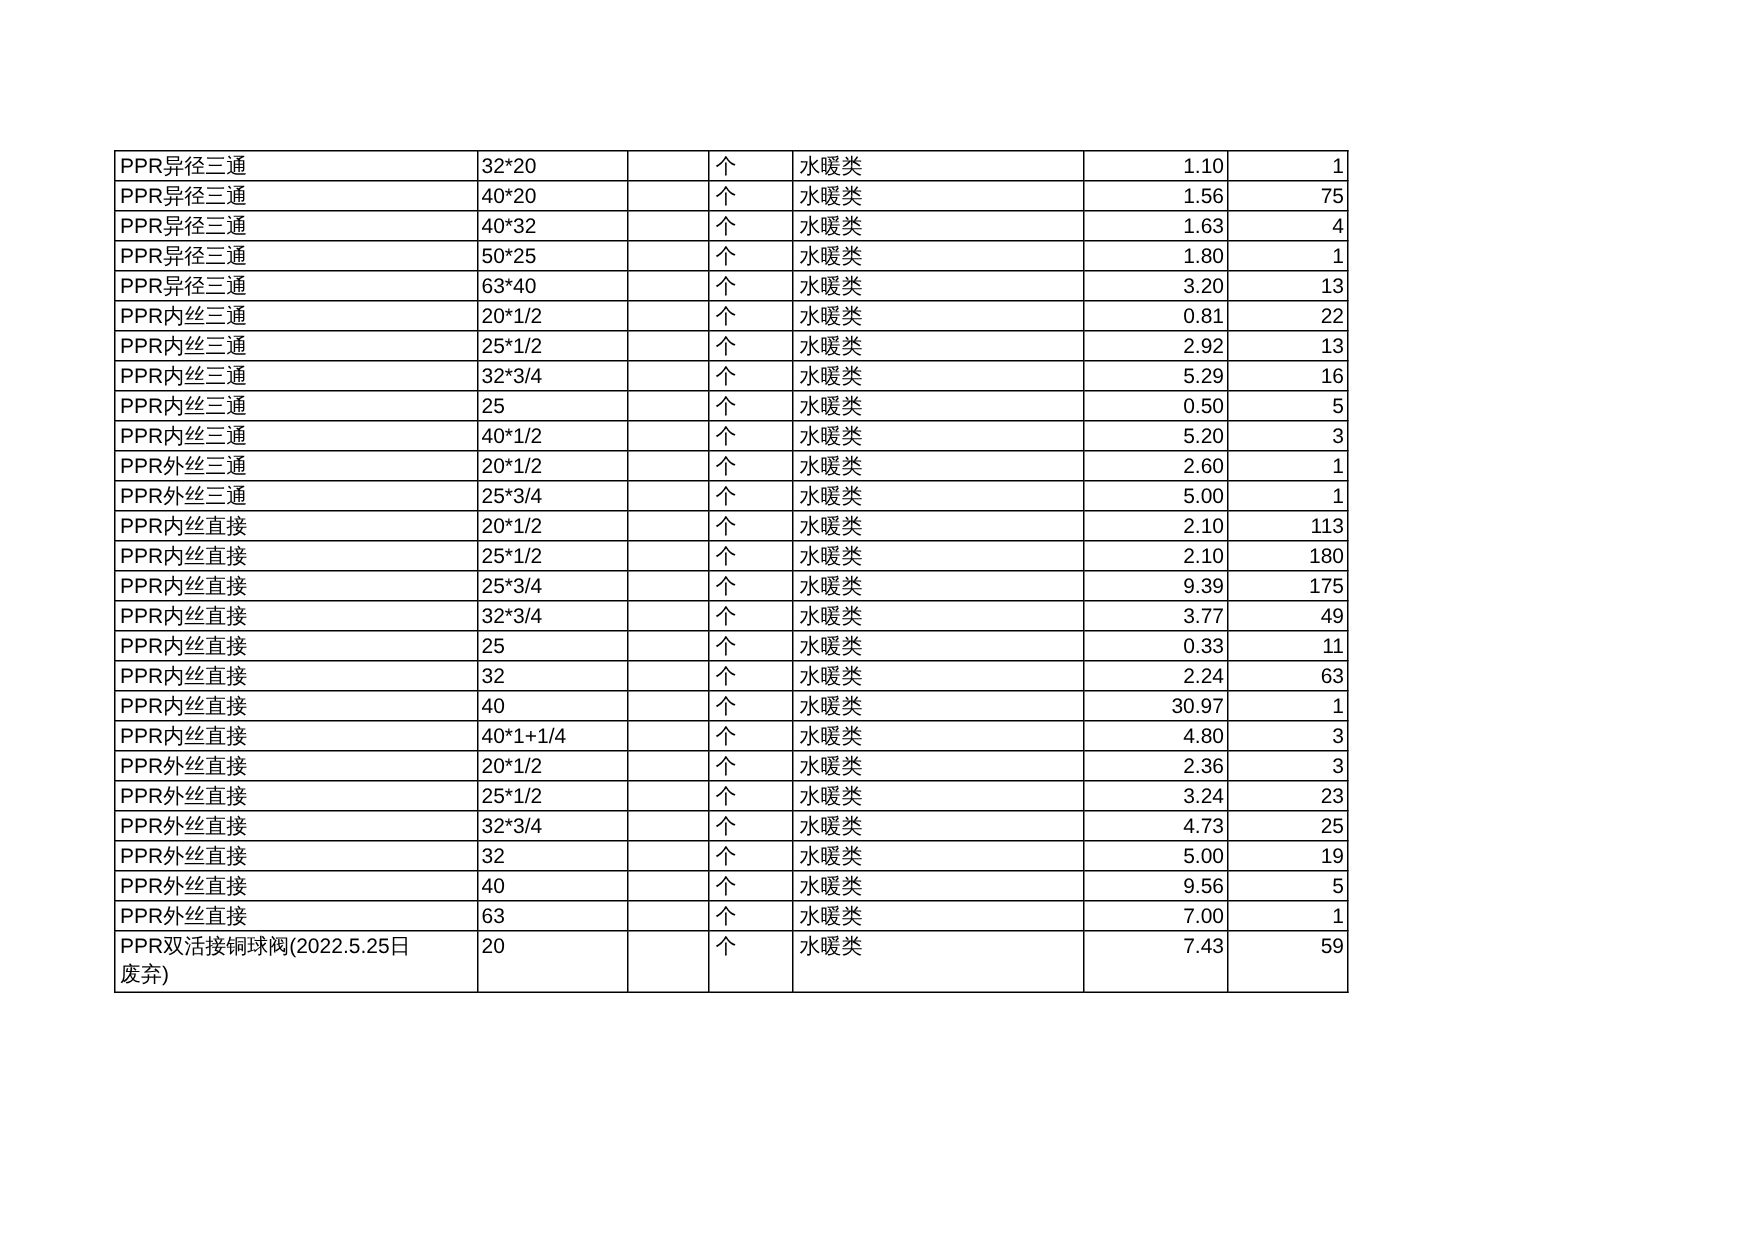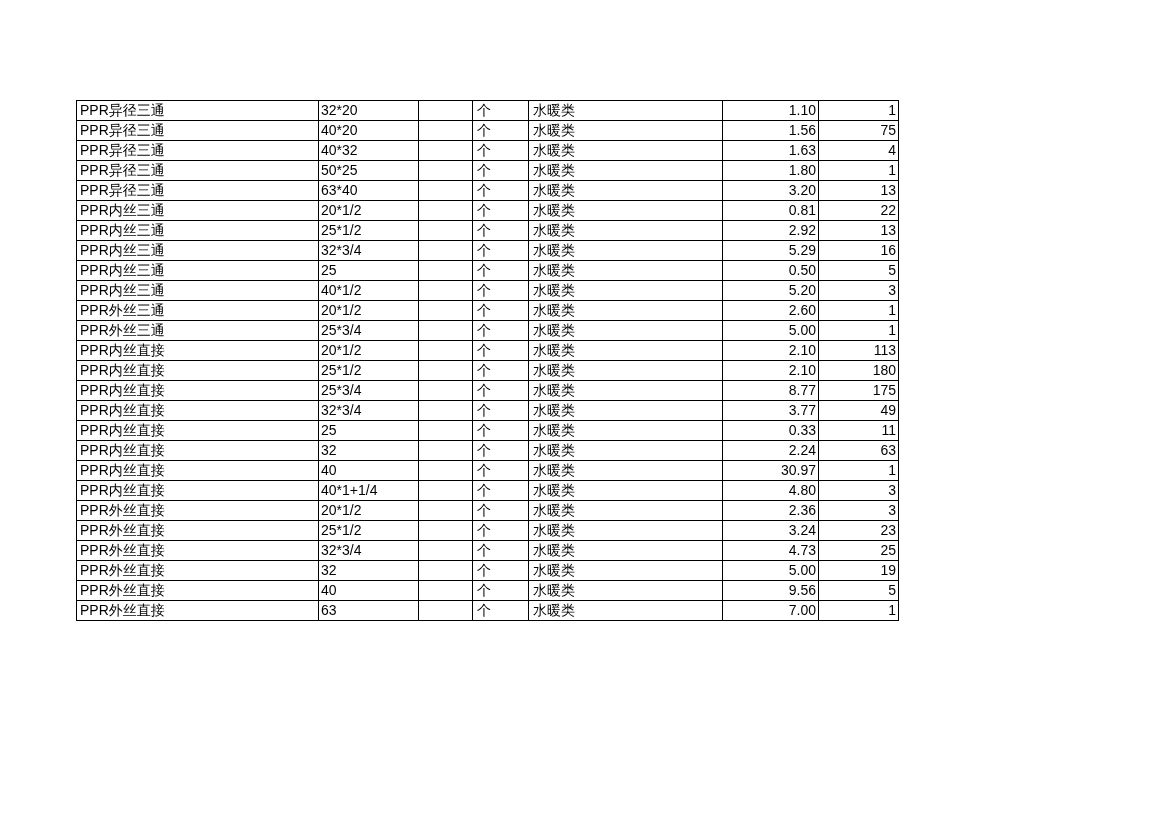--- a/index.html
+++ b/index.html
@@ -200,21 +200,21 @@
           <td class="col-category align-left">水暖类</td>
           <td class="col-price align-right">2.10</td>
           <td class="col-qty align-right">180</td>
         </tr>
         <tr>
           <td class="col-name align-left">PPR内丝直接</td>
           <td class="col-spec align-left">25*3/4</td>
           <td class="col-blank align-left"></td>
           <td class="col-unit align-left">个</td>
           <td class="col-category align-left">水暖类</td>
-          <td class="col-price align-right">8.77</td>
+          <td class="col-price align-right">9.39</td>
           <td class="col-qty align-right">175</td>
         </tr>
         <tr>
           <td class="col-name align-left">PPR内丝直接</td>
           <td class="col-spec align-left">32*3/4</td>
           <td class="col-blank align-left"></td>
           <td class="col-unit align-left">个</td>
           <td class="col-category align-left">水暖类</td>
           <td class="col-price align-right">3.77</td>
           <td class="col-qty align-right">49</td>
@@ -301,16 +301,26 @@
           <td class="col-qty align-right">5</td>
         </tr>
         <tr>
           <td class="col-name align-left">PPR外丝直接</td>
           <td class="col-spec align-left">63</td>
           <td class="col-blank align-left"></td>
           <td class="col-unit align-left">个</td>
           <td class="col-category align-left">水暖类</td>
           <td class="col-price align-right">7.00</td>
           <td class="col-qty align-right">1</td>
+        </tr>
+        <tr class="tall">
+          <td class="col-name align-left">PPR双活接铜球阀(2022.5.25日
+废弃)</td>
+          <td class="col-spec align-left">20</td>
+          <td class="col-blank align-left"></td>
+          <td class="col-unit align-left">个</td>
+          <td class="col-category align-left">水暖类</td>
+          <td class="col-price align-right">7.43</td>
+          <td class="col-qty align-right">59</td>
         </tr>
       </tbody>
   </table>
 </div>
 
 </body></html>

